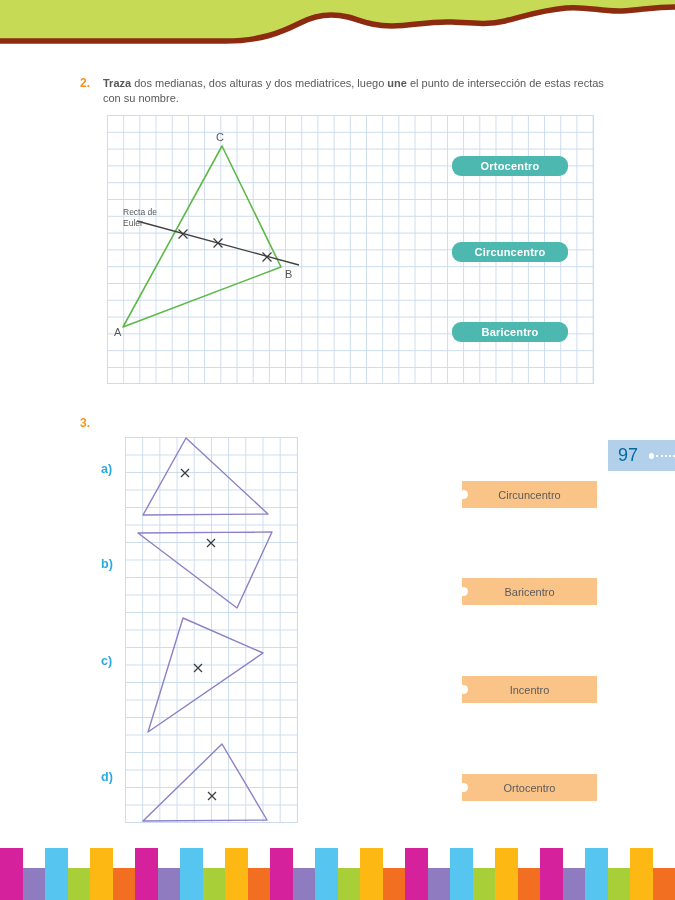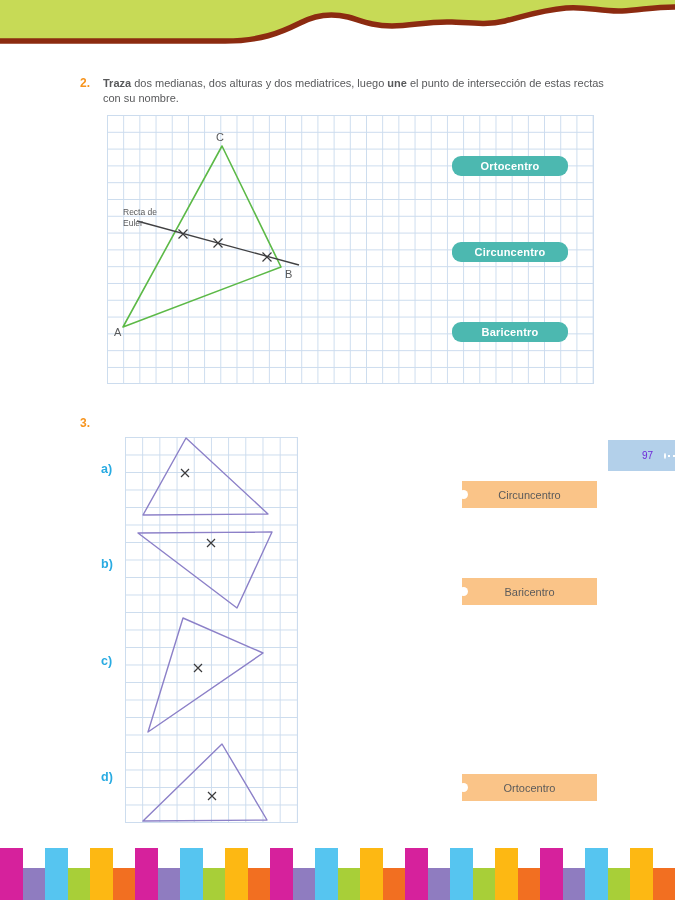--- a/index.html
+++ b/index.html
@@ -49,21 +49,21 @@
   .item-label{
     position:absolute;left:101px;font-size:12.5px;font-weight:700;
     color:var(--label-blue,#29abe2);
   }
   
   .page-tab{
     position:absolute;left:608px;top:440px;width:67px;height:31px;
     background:var(--tab-bg,#b3d0ea);display:flex;align-items:center;
     padding-left:10px;box-sizing:border-box;
   }
-  .page-tab .num{font-size:10px;color:#6d28d9;margin-left:24px;}
+  .page-tab .num{font-size:18px;color:#0369a1;}
   .page-tab .dot{width:6px;height:6px;border-radius:50%;background:#fff;margin-left:11px;}
   .page-tab .dots{width:22px;border-top:2px dotted #fff;margin-left:2px;}
   
   .top-wave{position:absolute;left:0;top:0;width:675px;height:52px;}
   
   .footer-bars{
     position:absolute;left:0;bottom:0;width:675px;height:52px;
     display:flex;align-items:flex-end;
   }
   .footer-bars .bar{flex:1;}
@@ -132,20 +132,21 @@
     </svg>
   </div>
 
   <div class="item-label" style="top:462px;">a)</div>
   <div class="item-label" style="top:557px;">b)</div>
   <div class="item-label" style="top:654px;">c)</div>
   <div class="item-label" style="top:770px;">d)</div>
 
   <div class="tag" style="top:481px;">Circuncentro</div>
   <div class="tag" style="top:578px;">Baricentro</div>
+  <div class="tag" style="top:676px;">Incentro</div>
   <div class="tag" style="top:774px;">Ortocentro</div>
 
   <div class="footer-bars">
       <div class="bar tall" style="background: rgb(214, 33, 156);"></div>
       <div class="bar short" style="background: rgb(143, 124, 192);"></div>
       <div class="bar tall" style="background: rgb(86, 197, 240);"></div>
       <div class="bar short" style="background: rgb(168, 207, 56);"></div>
       <div class="bar tall" style="background: rgb(253, 184, 19);"></div>
       <div class="bar short" style="background: rgb(242, 111, 33);"></div>
       <div class="bar tall" style="background: rgb(214, 33, 156);"></div>

